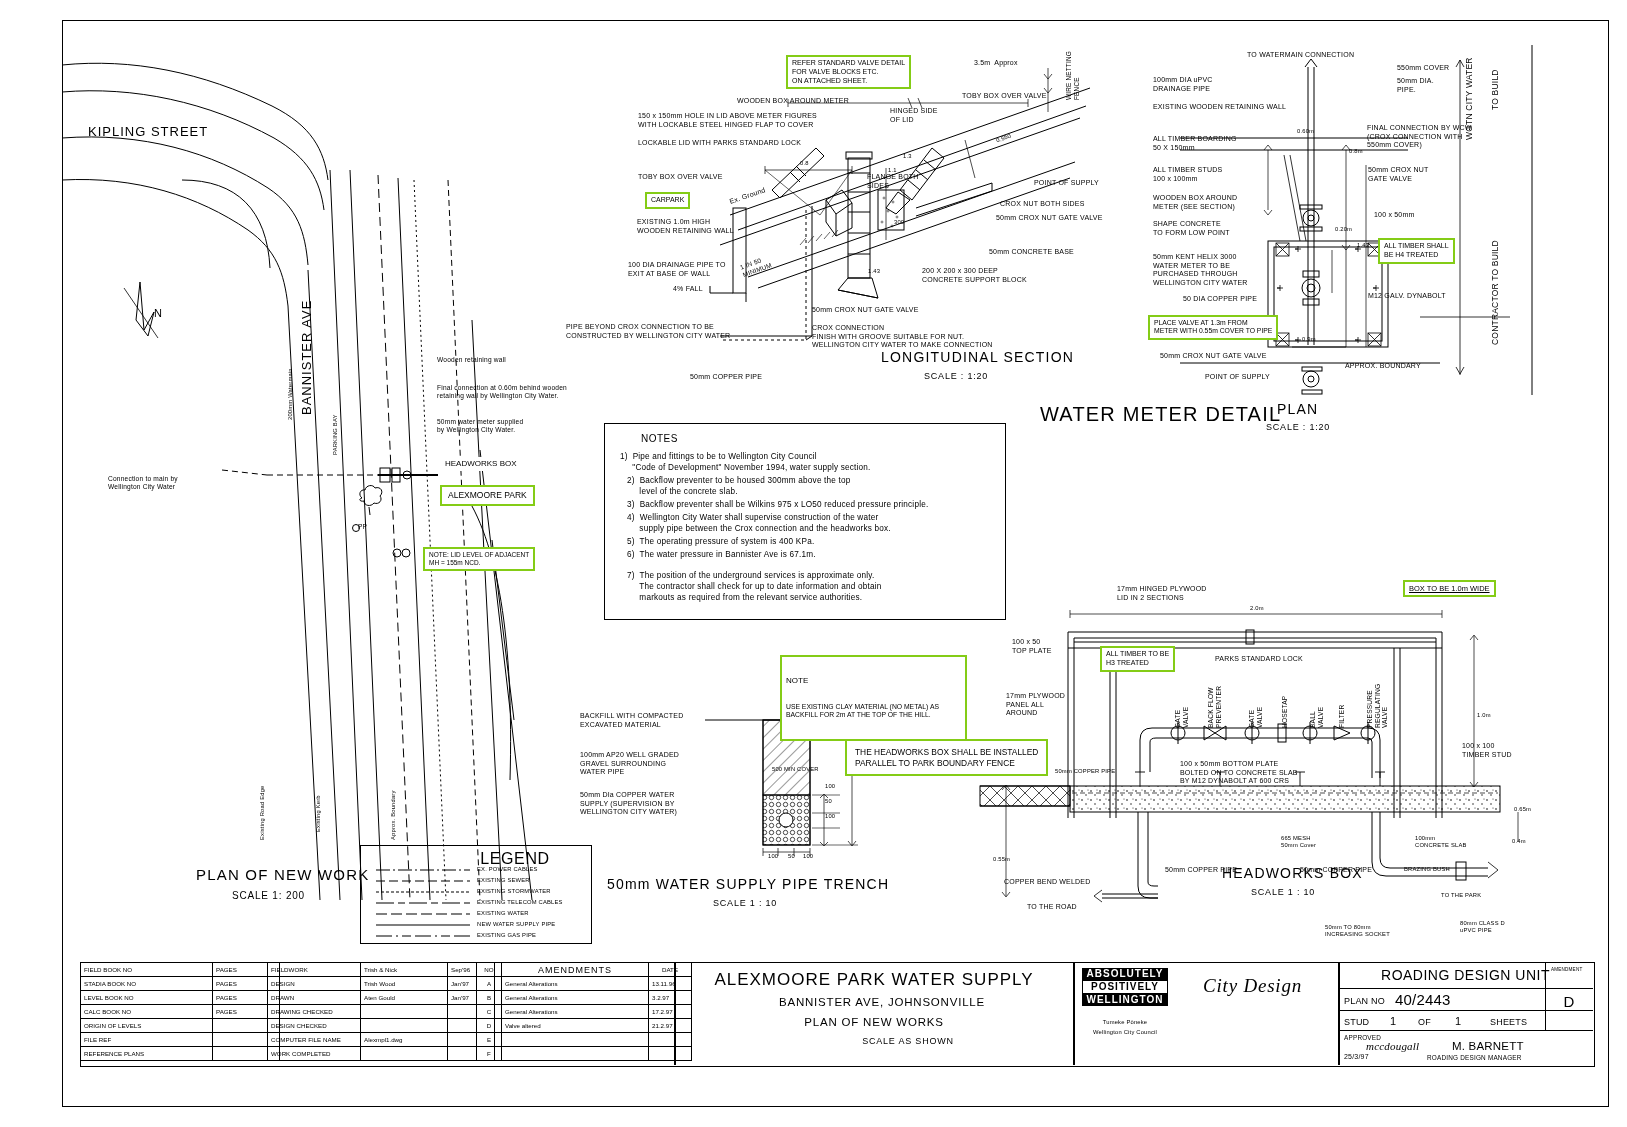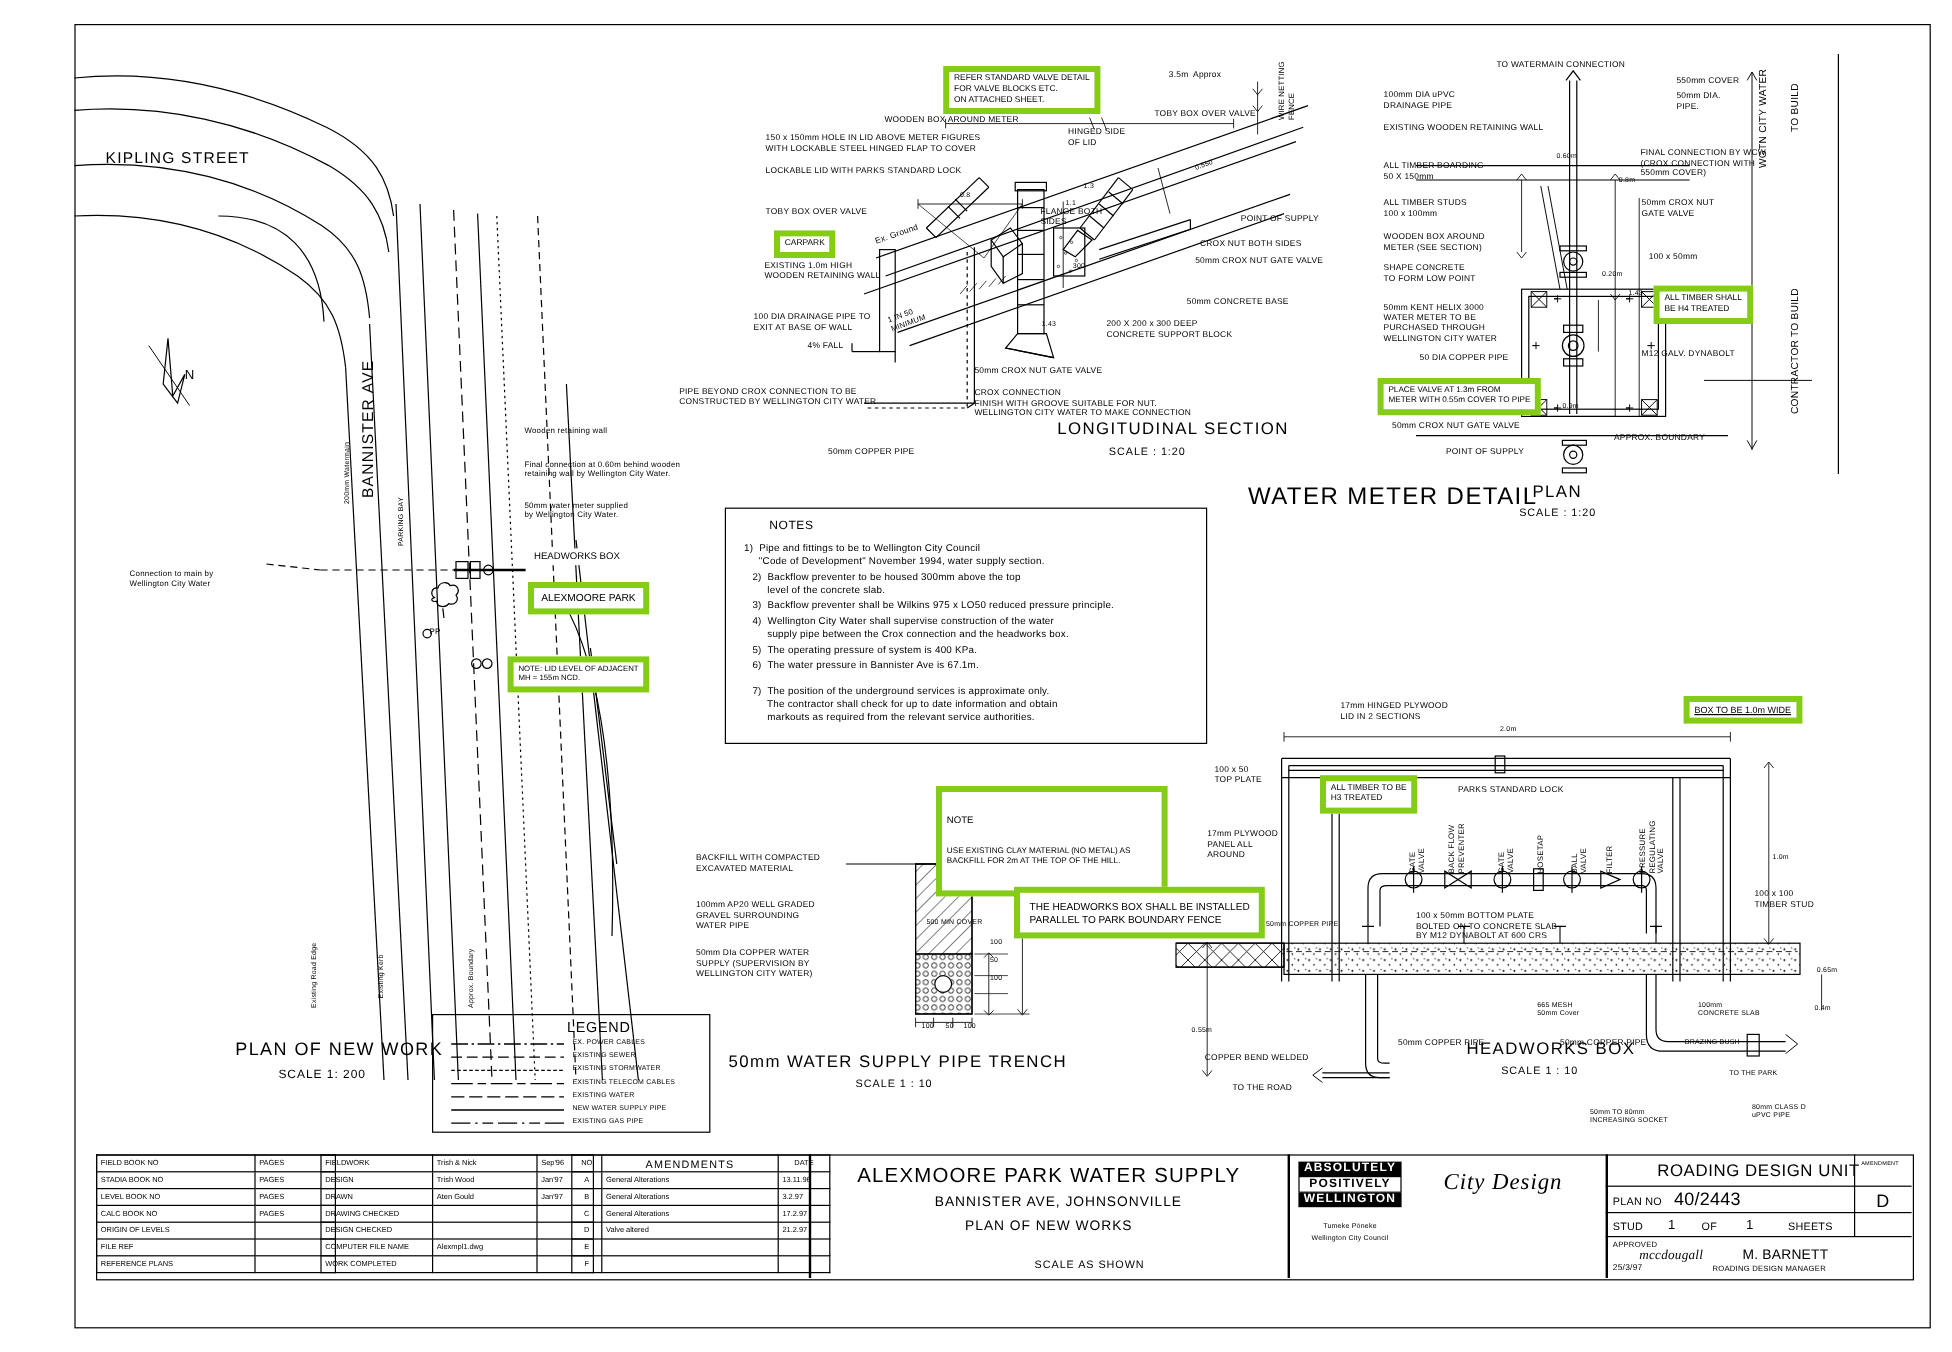--- a/index.html
+++ b/index.html
@@ -5,21 +5,21 @@
 <style>
   html,body{margin:0;padding:0;background:#ffffff;}
   body{font-family:"Liberation Sans", sans-serif;color:#000;}
   #sheet{position:relative;width:1627px;height:1127px;background:#fff;overflow:hidden;}
   .bd{position:absolute;border:1.5px solid #000;}
   .ln{position:absolute;background:#000;}
   .lbl{position:absolute;font-size:7.5px;line-height:1.22;letter-spacing:.2px;white-space:pre;}
   .lbl.sm{font-size:6.6px;}
   .lbl.xs{font-size:5.8px;}
   .lbl.c{text-align:center;}
-  .boxlbl{position:absolute;border:5px solid #84cc16;padding:2px 4px;font-size:7.5px;line-height:1.25;white-space:pre;background:#fff;}
+  .boxlbl{position:absolute;border:2px solid #84cc16;padding:2px 4px;font-size:7.5px;line-height:1.25;white-space:pre;background:#fff;}
   .ttl{position:absolute;font-size:15px;letter-spacing:1.2px;white-space:nowrap;}
   .ttl2{position:absolute;font-size:10px;letter-spacing:.8px;white-space:nowrap;}
   .vert{transform-origin:0 0;}
   svg{position:absolute;left:0;top:0;overflow:visible;}
   .tbl{position:absolute;border-collapse:collapse;}
   .tbl td{border:1px solid #000;font-size:6.2px;padding:1px 3px;height:11px;white-space:nowrap;}
   .logo{position:absolute;width:86px;}
   .logobar{background:#000;color:#fff;font-weight:bold;font-size:10px;letter-spacing:1px;text-align:center;line-height:12px;height:12px;}
   .logobar.inv{background:#fff;color:#000;border:1px solid #000;height:12px;}
 </style>
@@ -97,21 +97,21 @@
   <div class="lbl sm" style="left:358px;top:523px;">PP</div>
   <div class="boxlbl" style="left:441px;top:457px;border:none;font-size:8px;">HEADWORKS BOX</div>
   <div class="boxlbl" style="left:440px;top:485px;font-size:8.5px;padding:3px 6px;">ALEXMOORE PARK</div>
   <div class="boxlbl" style="left:423px;top:547px;font-size:6.5px;">NOTE: LID LEVEL OF ADJACENT
 MH = 155m NCD.</div>
 
   <div class="ttl" style="left:196px;top:866px;">PLAN OF NEW WORK</div>
   <div class="ttl2" style="left:232px;top:890px;">SCALE 1: 200</div>
 
   <div class="bd" style="left:360px;top:845px;width:230px;height:97px;"></div>
-  <div class="lbl c" style="left:360px;top:849px;width:278px;font-size:12px;letter-spacing:.6px;">LEGEND</div>
+  <div class="lbl c" style="left:360px;top:849px;width:278px;font-size:16px;letter-spacing:.6px;padding-left:16px;">LEGEND</div>
   <svg width="240" height="100" style="left:360px;top:845px;">
     <g stroke="#000" stroke-width="1.1">
       <line x1="16" y1="25" x2="110" y2="25" stroke-dasharray="14 3 2 3"></line>
       <line x1="16" y1="36" x2="110" y2="36" stroke-dasharray="9 4"></line>
       <line x1="16" y1="47" x2="110" y2="47" stroke-dasharray="3 2"></line>
       <line x1="16" y1="58" x2="110" y2="58" stroke-dasharray="18 4 7 4"></line>
       <line x1="16" y1="69" x2="110" y2="69" stroke-dasharray="11 4"></line>
       <line x1="16" y1="80" x2="110" y2="80"></line>
       <line x1="16" y1="91" x2="110" y2="91" stroke-dasharray="16 4 2 4 9 4"></line>
     </g>
@@ -697,21 +697,21 @@
           <td></td>
           <td></td>
         </tr>
     </tbody>
   </table>
 
   <div class="ln" style="left:674px;top:962px;width:1.5px;height:103px;"></div>
   <div class="ttl c" style="left:674px;top:970px;width:400px;text-align:center;font-size:17px;letter-spacing:1px;">ALEXMOORE PARK WATER SUPPLY</div>
   <div class="ttl2 c" style="left:674px;top:996px;width:416px;text-align:center;font-size:11.5px;">BANNISTER AVE, JOHNSONVILLE</div>
   <div class="ttl2 c" style="left:674px;top:1016px;width:400px;text-align:center;font-size:11.5px;">PLAN OF NEW  WORKS</div>
-  <div class="ttl2 c" style="left:674px;top:1036px;width:468px;text-align:center;font-size:9px;margin-top:13px;">SCALE AS SHOWN</div>
+  <div class="ttl2 c" style="left:674px;top:1036px;width:468px;text-align:center;font-size:9px;">SCALE AS SHOWN</div>
 
   <div class="ln" style="left:1073px;top:962px;width:1.5px;height:103px;"></div>
   <div class="logo" style="left:1082px;top:968px;">
     <div class="logobar">ABSOLUTELY</div>
     <div class="logobar inv">POSITIVELY</div>
     <div class="logobar">WELLINGTON</div>
   </div>
   <div class="lbl c xs" style="left:1082px;top:1019px;width:86px;text-align:center;">Tumeke Pōneke</div>
   <div class="lbl c xs" style="left:1078px;top:1029px;width:94px;text-align:center;">Wellington City Council</div>
 

